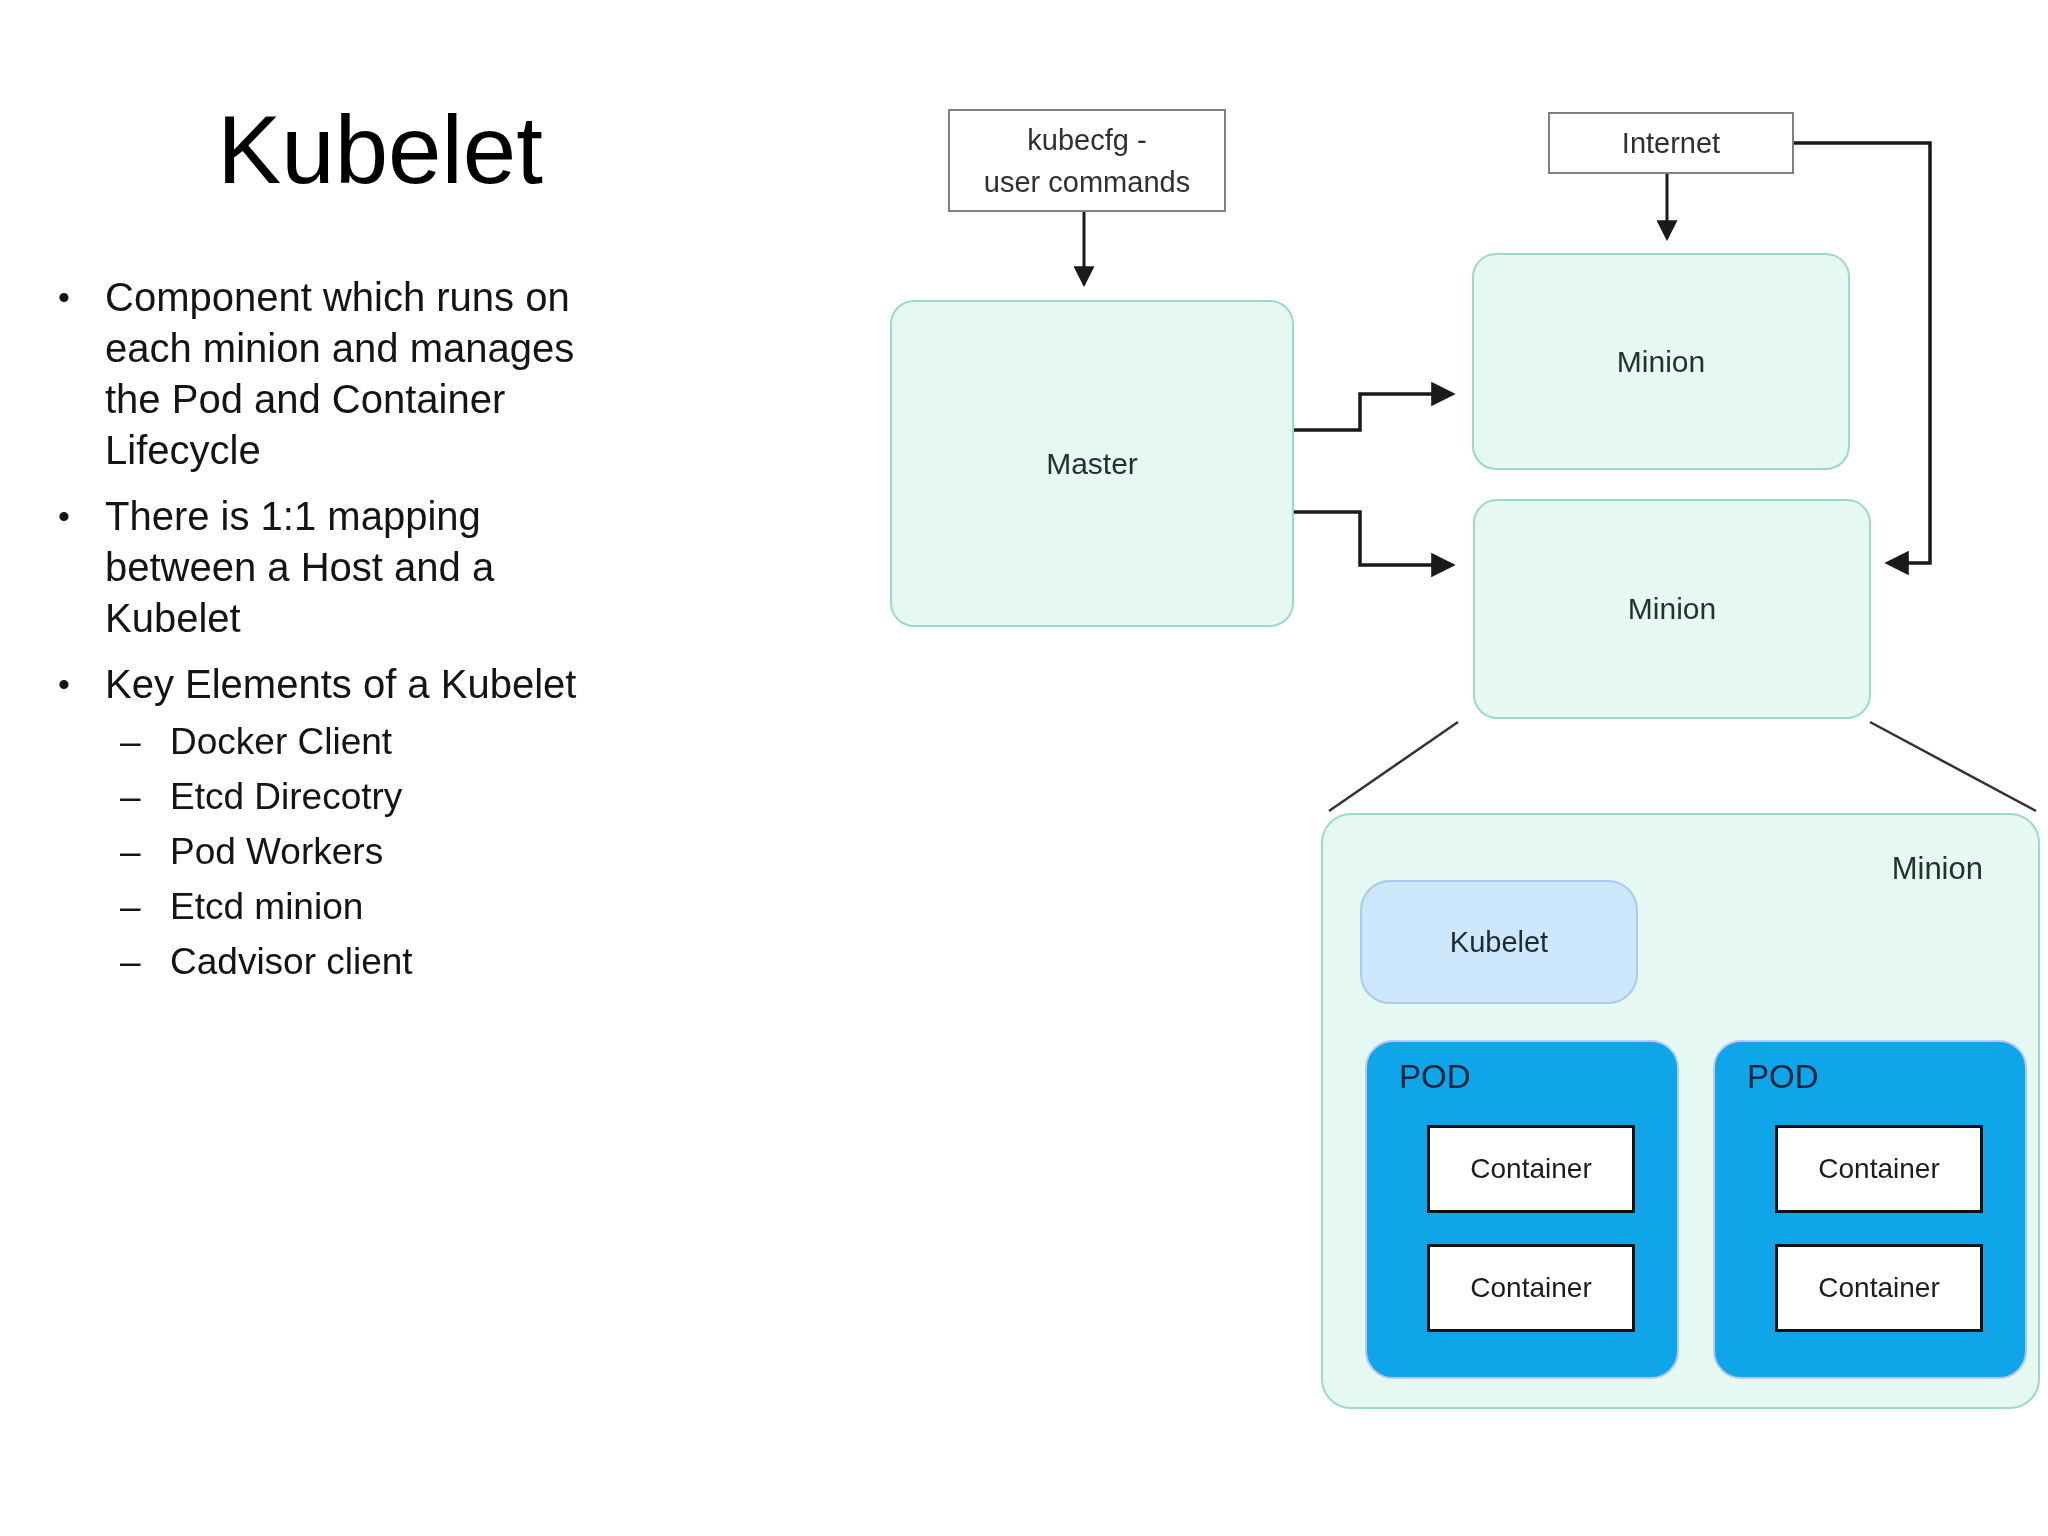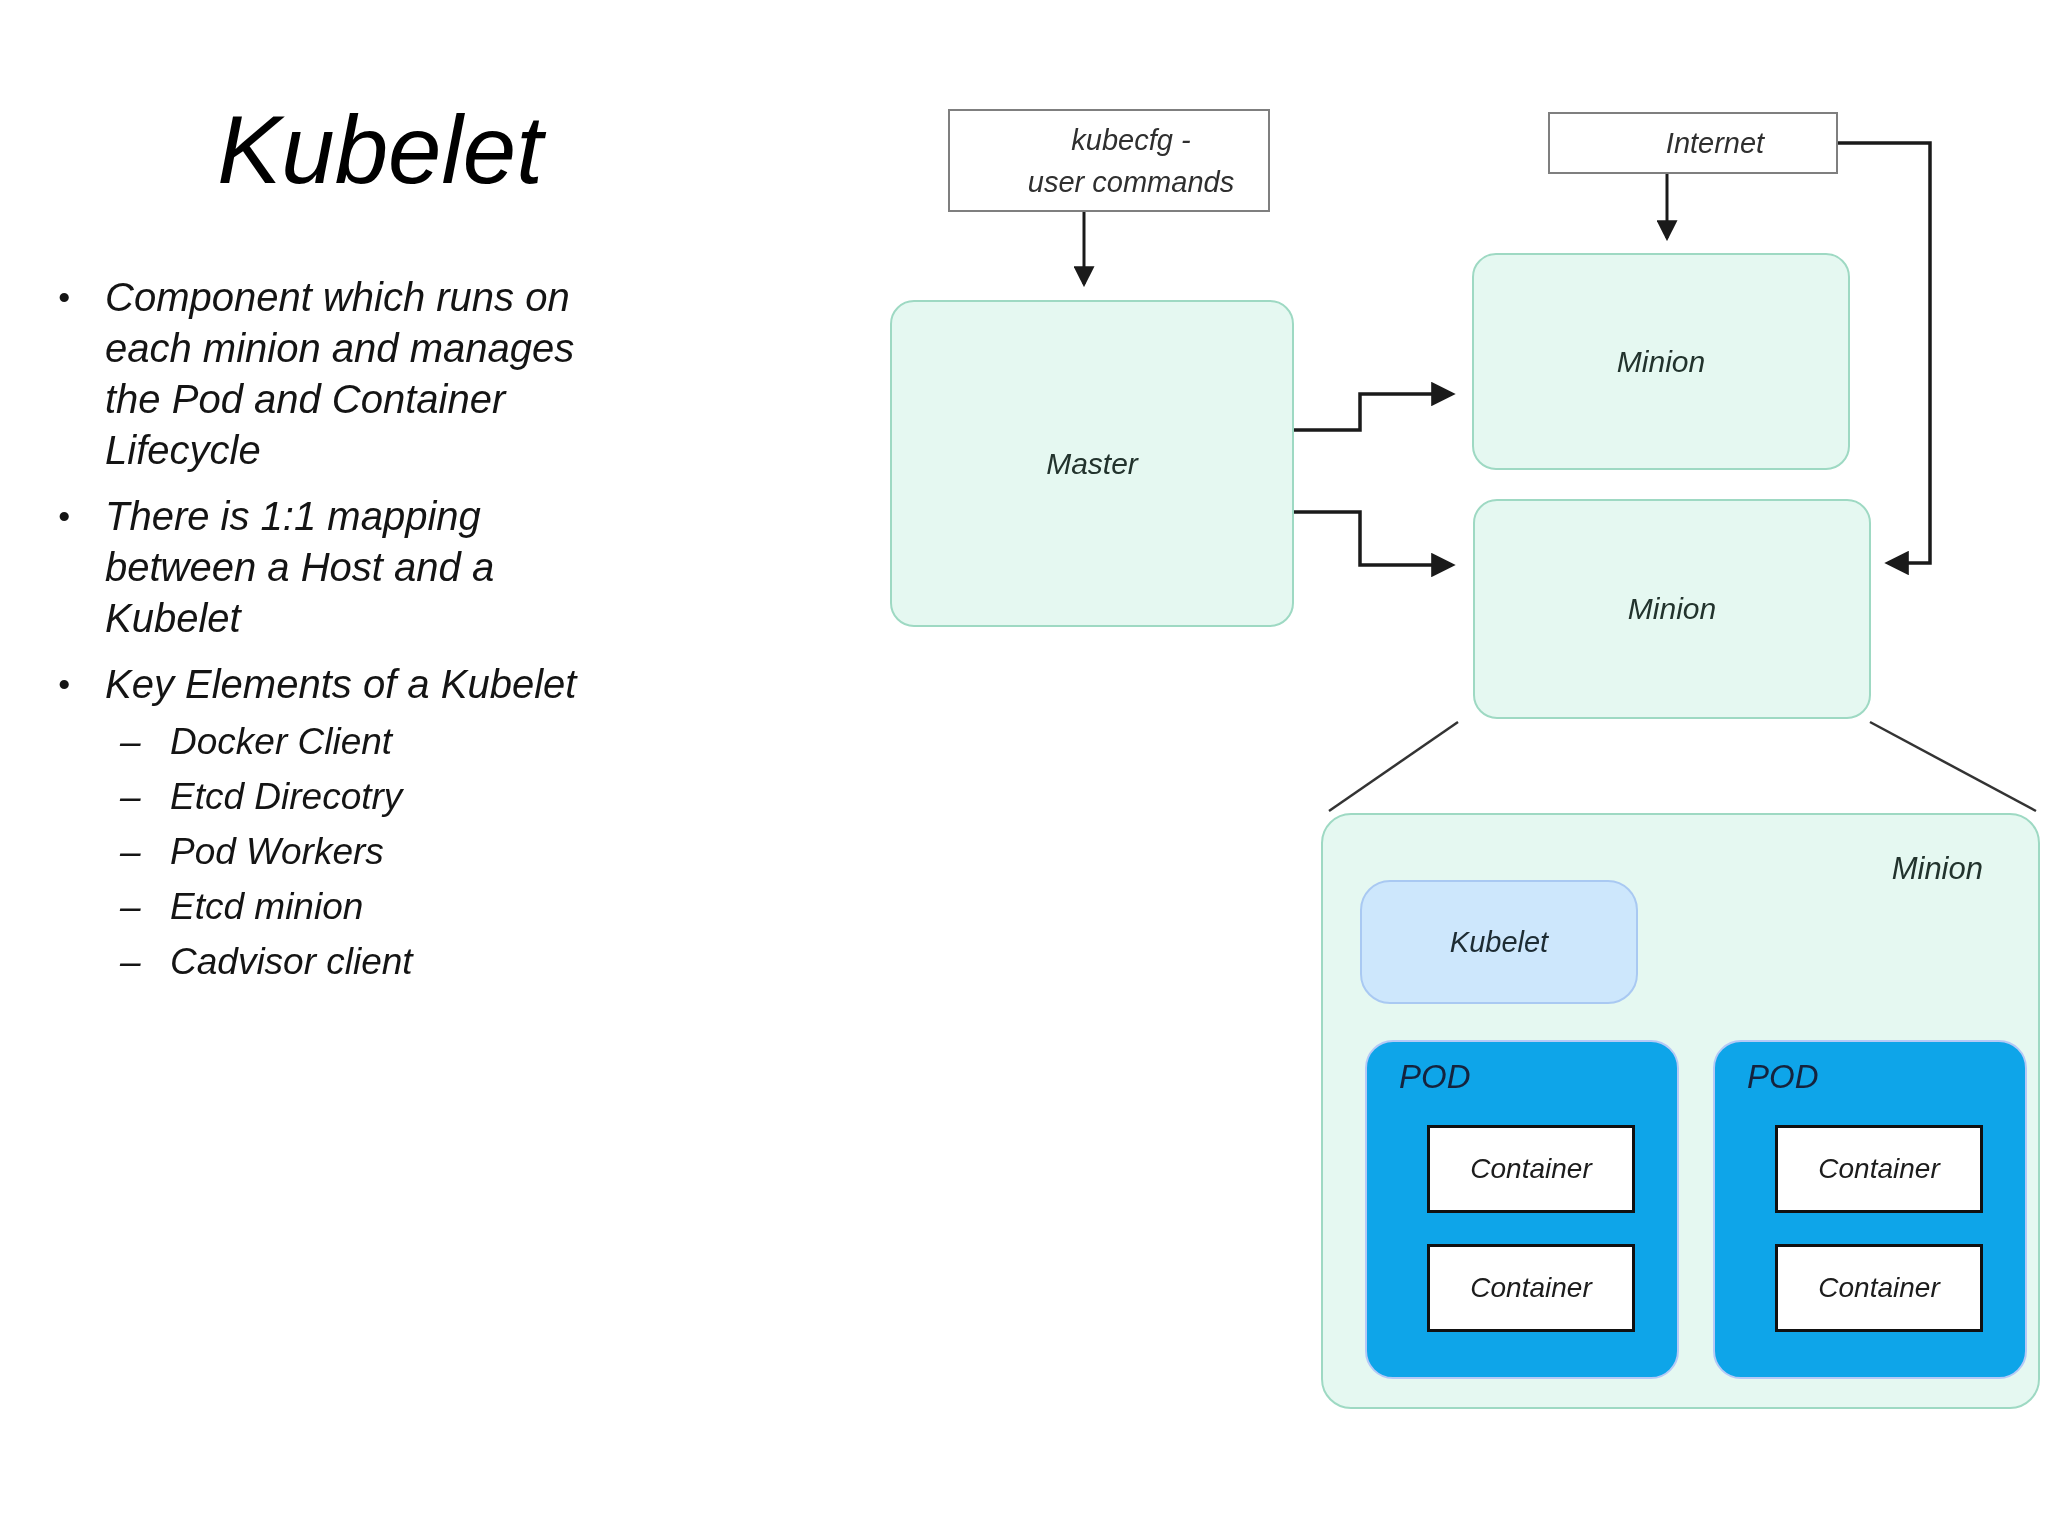--- a/index.html
+++ b/index.html
@@ -1,32 +1,32 @@
 <!DOCTYPE html>
 <html><head>
 <meta charset="utf-8">
 <style>
   html,body{margin:0;padding:0;background:#fff;}
   .stage{position:relative;width:2048px;height:1536px;background:#ffffff;overflow:hidden;
-         font-family:"Liberation Sans", sans-serif;color:#111;font-style:italic;}
+         font-family:"Liberation Sans", sans-serif;color:#111;}
 
   
   .title{position:absolute;left:150px;top:95px;width:460px;text-align:center;
          font-size:96px;font-weight:400;color:#000;letter-spacing:0px;}
   .bullets{position:absolute;left:58px;top:272px;width:545px;}
   .bullet{display:flex;margin-bottom:15px;font-size:40px;line-height:51px;color:#141414;}
   .bullet .marker{width:47px;flex:none;font-size:34px;line-height:51px;}
   .subbullets{margin-left:62px;margin-top:4px;}
   .subbullet{display:flex;font-size:37px;line-height:55px;color:#141414;}
   .subbullet .marker{width:50px;flex:none;}
 
   
   .plainbox{position:absolute;background:#ffffff;border:2px solid #7f7f7f;
             display:flex;flex-direction:column;align-items:center;justify-content:center;
-            font-size:29px;color:#2f2f2f;line-height:42px;text-align:center;padding-left:44px;}
+            font-size:29px;color:#2f2f2f;line-height:42px;text-align:center;}
   .mintbox{position:absolute;background:#e5f8f1;border:2px solid #9ed9c3;border-radius:24px;
            display:flex;align-items:center;justify-content:center;
            font-size:30px;color:#22332d;}
   .bigminion{position:absolute;left:1321px;top:813px;width:719px;height:596px;
              background:#e5f8f1;border:2px solid #9ed9c3;border-radius:30px;box-sizing:border-box;}
   .bigminion .corner-label{position:absolute;right:55px;top:36px;font-size:31px;color:#22332d;}
   .kubeletbox{position:absolute;left:37px;top:65px;width:274px;height:120px;
               background:#cde7fc;border:2px solid #a9c9f2;border-radius:30px;
               display:flex;align-items:center;justify-content:center;
               font-size:29px;color:#1d2c33;}

